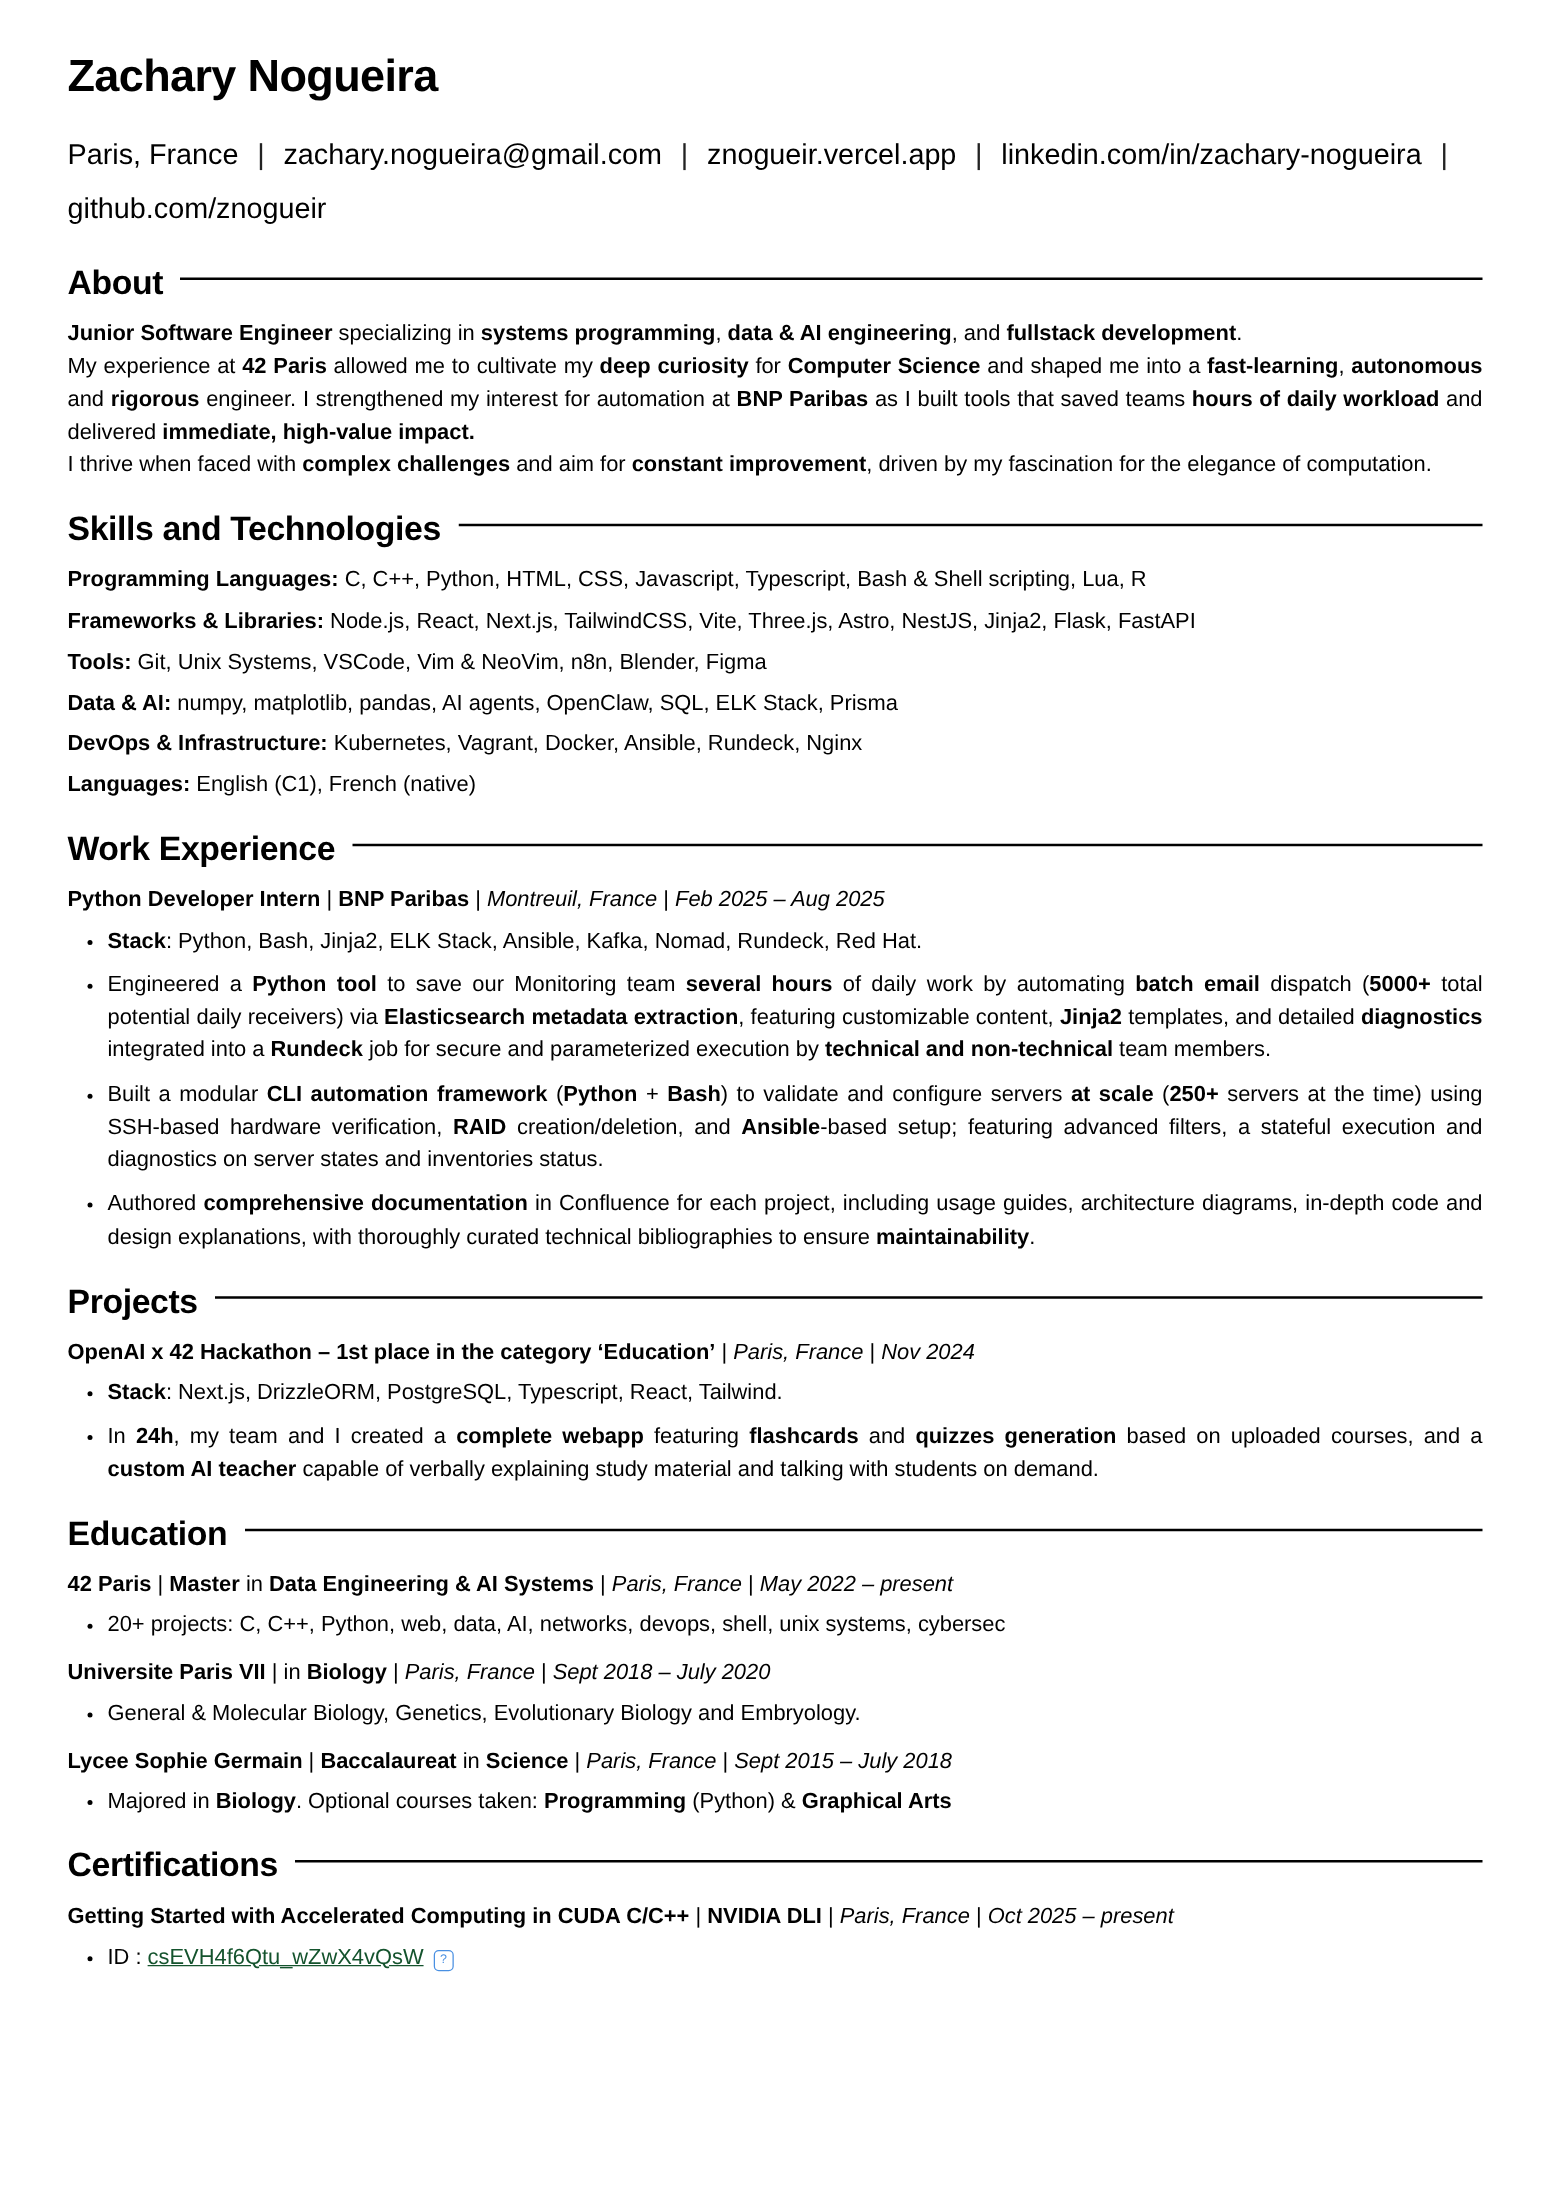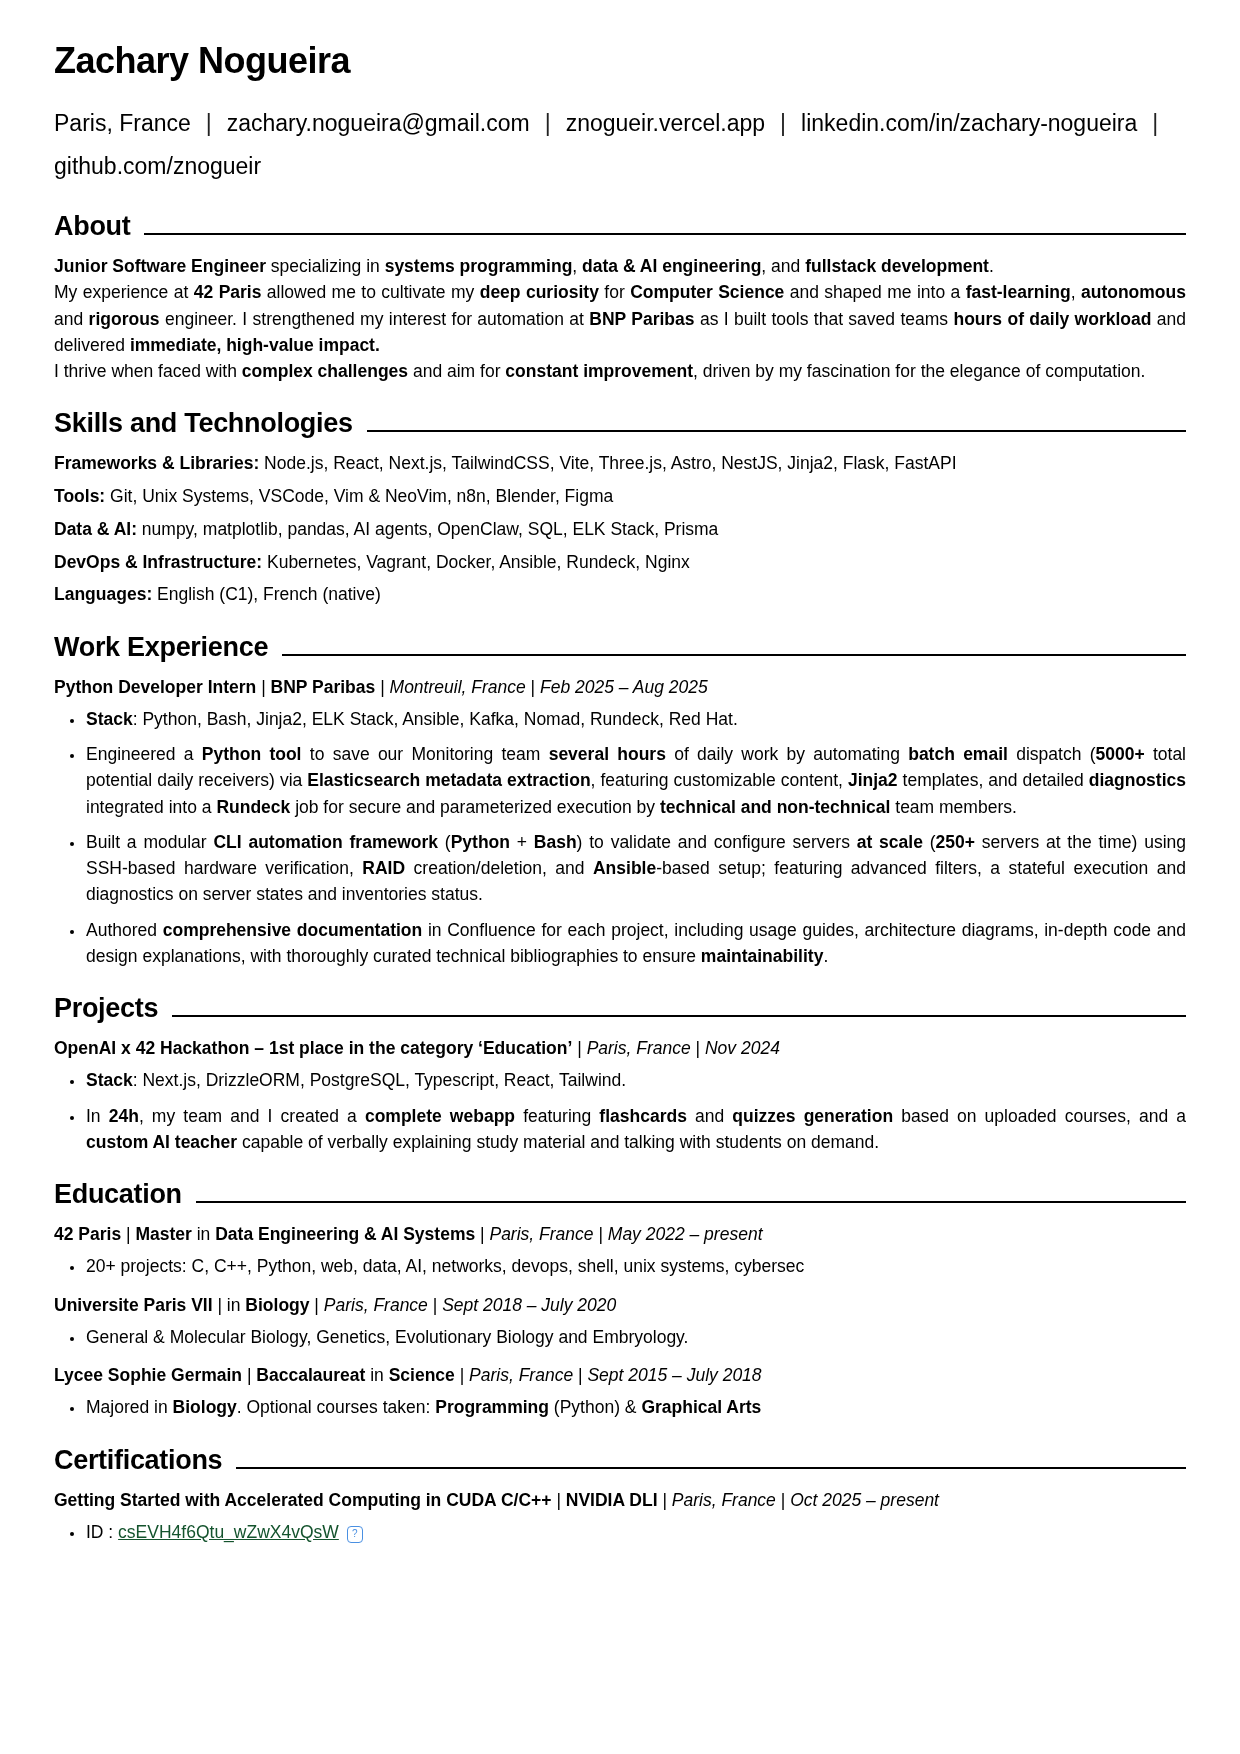--- a/index.html
+++ b/index.html
@@ -23,21 +23,21 @@
   }
   .contact {
     font-size: 23px;
     line-height: 1.85;
   }
   .contact .sep { margin: 0 15px; color: #222; }
 
   
   h2.sec-h {
     display: flex;
-    align-items: flex-end;
+    align-items: center;
     font-size: 27px;
     font-weight: 700;
     margin: 24px 0 11px 0;
     letter-spacing: -0.3px;
   }
   h2.sec-h .rule {
     flex: 1;
     border-bottom: 2.5px solid #000;
     margin: 0 0 7px 14px;
   }
@@ -105,20 +105,21 @@
     <p class="para"><span class="b">Junior Software Engineer</span><span> specializing in </span><span class="b">systems programming</span><span>, </span><span class="b">data &amp; AI engineering</span><span>, and </span><span class="b">fullstack development</span><span>.</span></p>
     <p class="para"><span>My experience at </span><span class="b">42 Paris</span><span> allowed me to cultivate my </span><span class="b">deep curiosity</span><span> for </span><span class="b">Computer Science</span><span> and shaped me into a </span><span class="b">fast-learning</span><span>, </span><span class="b">autonomous</span><span> and </span><span class="b">rigorous</span><span> engineer. I strengthened my interest for automation at </span><span class="b">BNP Paribas</span><span> as I built tools that saved teams </span><span class="b">hours of daily workload</span><span> and delivered </span><span class="b">immediate, high-value impact.</span></p>
     <p class="para"><span>I thrive when faced with </span><span class="b">complex challenges</span><span> and aim for </span><span class="b">constant improvement</span><span>, driven by my fascination for the elegance of computation.</span></p>
   </section>
 
   <section>
     <h2 class="sec-h">
       <span class="sec-t">Skills and Technologies</span>
       <span class="rule"></span>
     </h2>
+    <p class="skill-line"><span class="b">Programming Languages:</span><span> C, C++, Python, HTML, CSS, Javascript, Typescript, Bash &amp; Shell scripting, Lua, R</span></p>
     <p class="skill-line"><span class="b">Frameworks &amp; Libraries:</span><span> Node.js, React, Next.js, TailwindCSS, Vite, Three.js, Astro, NestJS, Jinja2, Flask, FastAPI</span></p>
     <p class="skill-line"><span class="b">Tools:</span><span> Git, Unix Systems, VSCode, Vim &amp; NeoVim, n8n, Blender, Figma</span></p>
     <p class="skill-line"><span class="b">Data &amp; AI:</span><span> numpy, matplotlib, pandas, AI agents, OpenClaw, SQL, ELK Stack, Prisma</span></p>
     <p class="skill-line"><span class="b">DevOps &amp; Infrastructure:</span><span> Kubernetes, Vagrant, Docker, Ansible, Rundeck, Nginx</span></p>
     <p class="skill-line"><span class="b">Languages:</span><span> English (C1), French (native)</span></p>
   </section>
 
   <section>
     <h2 class="sec-h">
       <span class="sec-t">Work Experience</span>

